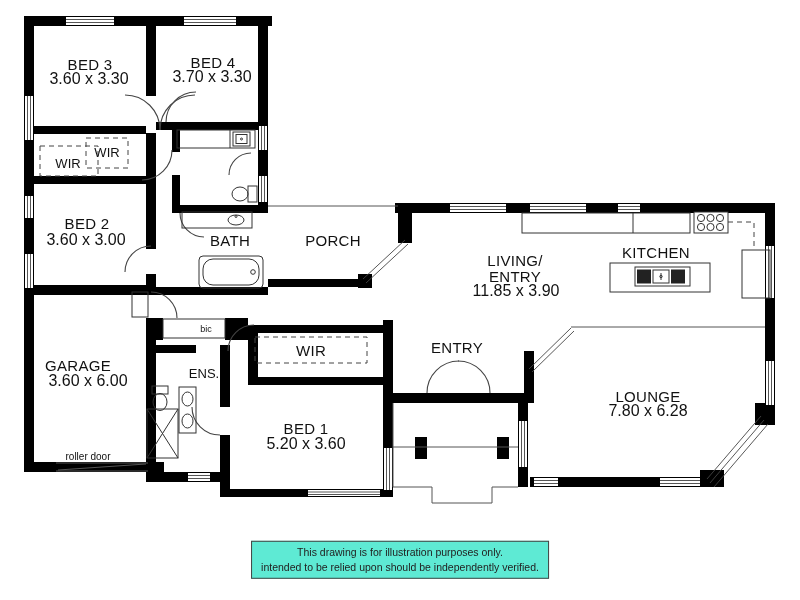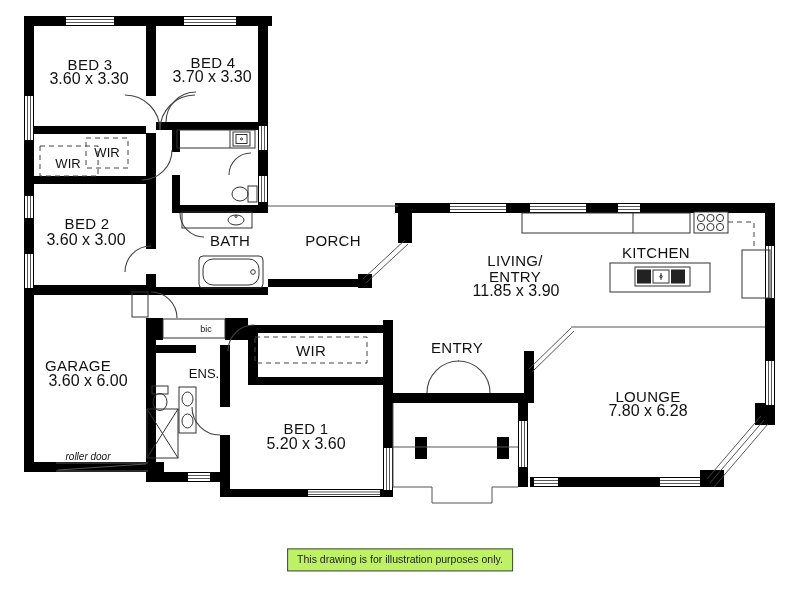--- a/index.html
+++ b/index.html
@@ -5,24 +5,24 @@
   html,body{margin:0;padding:0;background:#fff;}
   #stage{position:relative;width:800px;height:600px;background:#ffffff;overflow:hidden;
          font-family:"Liberation Sans",sans-serif;}
   #plan-svg{position:absolute;left:0;top:0;}
   .lbl{position:absolute;transform:translate(-50%,-50%);color:#111;white-space:nowrap;
        font-family:"Liberation Sans",sans-serif;}
   .name{font-size:15px;letter-spacing:.3px;}
   .dims{font-size:16px;}
   .mid{font-size:13px;}
   .tiny{font-size:9px;padding-left:24px;}
-  .ital{font-size:10px;font-style:italic;}
+  .ital{font-size:10px;}
   #disclaimer{position:absolute;left:400px;top:560px;transform:translate(-50%,-50%);
       border:1px solid #444;padding:3px 9px;text-align:center;font-size:10.5px;
-      line-height:1.45;color:#222;background:#bef264;}
+      line-height:1.45;color:#222;background:#5eead4;}
 </style>
 </head>
 <body>
 
 <div id="stage">
 
 <svg id="plan-svg" width="800" height="600" viewBox="0 0 800 600">
 
   <g fill="#000">
 
@@ -293,15 +293,16 @@
   <div class="lbl name" style="left:457px;top:347px">ENTRY</div>
 
   <div class="lbl name" style="left:648px;top:396px">LOUNGE</div>
   <div class="lbl dims" style="left:648px;top:411px">7.80 x 6.28</div>
 
   <div class="lbl tiny" style="left:194px;top:329px">bic</div>
   <div class="lbl ital" style="left:88px;top:456px">roller door</div>
 
   <div id="disclaimer">
     <div>This drawing is for illustration purposes only.</div>
+    <div>intended to be relied upon should be independently verified.</div>
   </div>
 
 </div>
 
 </body></html>

